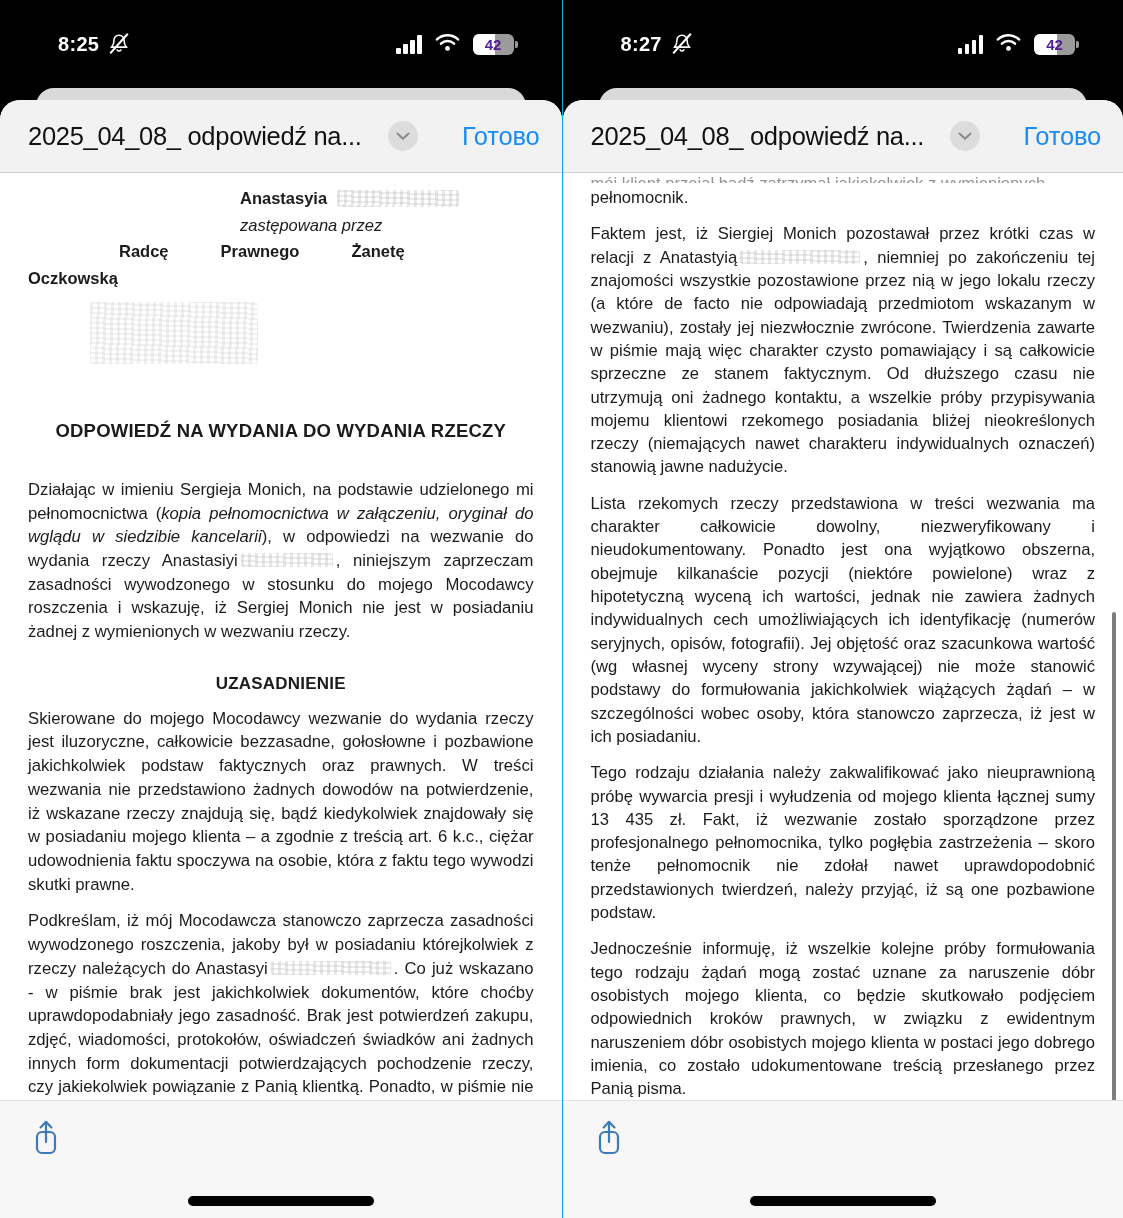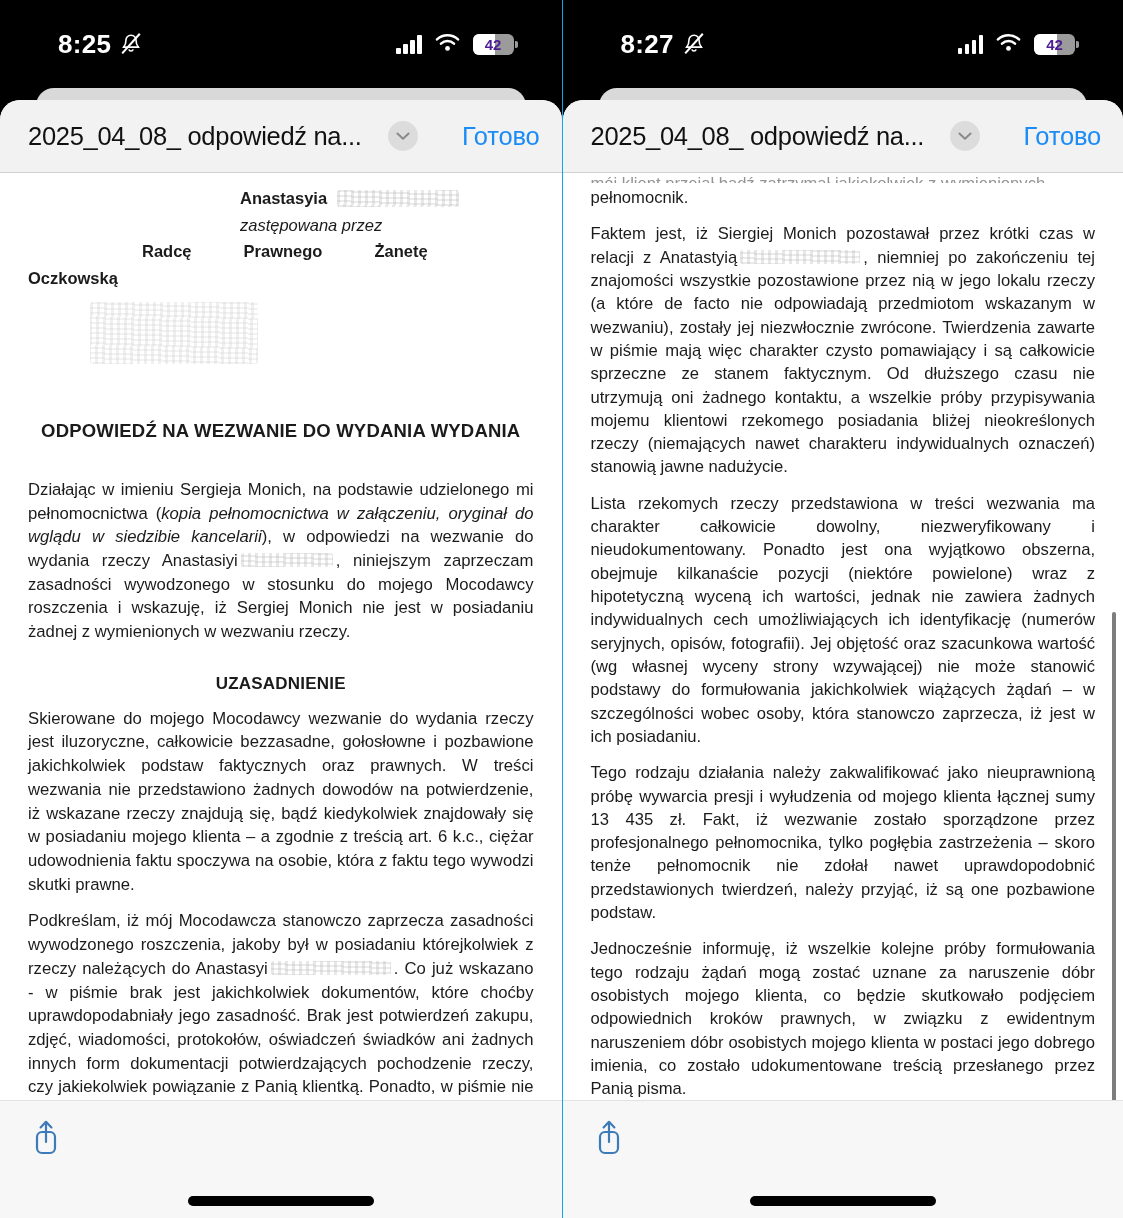--- a/index.html
+++ b/index.html
@@ -13,21 +13,21 @@
   .panel { position: relative; width: 561.5px; height: 1218px; background: #000; overflow: hidden; }
   .panel.right { border-left: 1px solid #0ea5e9; }
 
   
   .statusbar {
     position: relative; height: 88px; background: #000;
     display: flex; align-items: center; justify-content: space-between;
     padding: 0 48px 0 58px;
   }
   .sb-left { display: flex; align-items: center; gap: 9px; }
-  .sb-time { color: #fff; font-size: 26px; font-weight: 600; letter-spacing: .3px; }
+  .sb-time { color: #fff; font-size: 20px; font-weight: 600; letter-spacing: .3px; }
   .sb-right { display: flex; align-items: center; gap: 13px; }
   .bell-off { position: relative; width: 22px; height: 24px; }
   .bell-off svg { display:block; }
   .sig { display: flex; align-items: flex-end; gap: 2.5px; height: 19px; }
   .sig i { display:block; width: 4.5px; background: #fff; border-radius: 1px; }
   .sig i:nth-child(1){height:6px}.sig i:nth-child(2){height:10px}
   .sig i:nth-child(3){height:14px}.sig i:nth-child(4){height:19px}
   .batt { position: relative; width: 41px; height: 21px; border-radius: 6px; background:#9b9b9b; display:flex; align-items:center; }
   .batt .fill { position:absolute; left:0; top:0; bottom:0; width: 55%; background:#fff; border-radius:6px 0 0 6px; }
   .batt .num { position: relative; width:100%; text-align:center; font-size:15px; font-weight:700; color:#4c1d95; letter-spacing:-.2px; }
@@ -78,21 +78,21 @@
 
   .topline { position:absolute; left:0; right:0; top:-1px; height:1px; background:#d0d0d0; }
 
   
   .addr { position: relative; padding-top: 12px; font-size: 16.5px; line-height: 1.62; }
   .addr .ln { display: flex; }
   .addr .name { font-weight: 700; }
   .addr .ital { font-style: italic; }
   .addr-r1 { margin-left: 212px; display:flex; align-items:center; gap:10px; }
   .addr-r2 { margin-left: 212px; }
-  .addr-r3 { margin-left: 114px; display:flex; gap:52px; font-weight:700; }
+  .addr-r3 { margin-left: 91px; display:flex; gap:52px; font-weight:700; }
   .addr-r4 { margin-left: 0px; font-weight:700; }
 
   .redact {
     display: inline-block; background: #fff;
     background-image:
       repeating-linear-gradient(92deg, rgba(165,165,165,.30) 0 3px, rgba(255,255,255,0) 3px 7px),
       repeating-linear-gradient(2deg, rgba(150,150,150,.22) 0 2px, rgba(255,255,255,0) 2px 5px);
     border-radius: 3px; opacity: .85;
   }
   .redact.r-head { width: 122px; height: 17px; vertical-align: -2px; }
@@ -210,21 +210,21 @@
               <span>Radcę</span>
               <span>Prawnego</span>
               <span>Żanetę</span>
             </div>
             <div class="ln addr-r4">
               <span>Oczkowską</span>
             </div>
             <div class="redact r-blob"></div>
           </div>
 
-          <div class="doc-h1">ODPOWIEDŹ NA WEZWANIE DO WYDANIA WYDANIA</div>
+          <div class="doc-h1">ODPOWIEDŹ NA WYDANIA DO WYDANIA RZECZY</div>
 
           <p class="body first"><span>Działając w imieniu Sergieja Monich, na podstawie udzielonego mi pełnomocnictwa (</span><i>kopia pełnomocnictwa w załączeniu, oryginał do wglądu w siedzibie kancelarii</i><span>), w odpowiedzi na wezwanie do wydania rzeczy Anastasiyi</span><span class="redact r-inline"></span><span>, niniejszym zaprzeczam zasadności wywodzonego w stosunku do mojego Mocodawcy roszczenia i wskazuję, iż Sergiej Monich nie jest w posiadaniu żadnej z wymienionych w wezwaniu rzeczy.</span></p>
 
           <div class="doc-h2">UZASADNIENIE</div>
 
           <p class="body">Skierowane do mojego Mocodawcy wezwanie do wydania rzeczy jest iluzoryczne, całkowicie bezzasadne, gołosłowne i pozbawione jakichkolwiek podstaw faktycznych oraz prawnych. W treści wezwania nie przedstawiono żadnych dowodów na potwierdzenie, iż wskazane rzeczy znajdują się, bądź kiedykolwiek znajdowały się w posiadaniu mojego klienta – a zgodnie z treścią art. 6 k.c., ciężar udowodnienia faktu spoczywa na osobie, która z faktu tego wywodzi skutki prawne.</p>
 
           <p class="body"><span>Podkreślam, iż mój Mocodawcza stanowczo zaprzecza zasadności wywodzonego roszczenia, jakoby był w posiadaniu którejkolwiek z rzeczy należących do Anastasyi</span><span class="redact r-inline2"></span><span>. Co już wskazano - w piśmie brak jest jakichkolwiek dokumentów, które choćby uprawdopodabniały jego zasadność. Brak jest potwierdzeń zakupu, zdjęć, wiadomości, protokołów, oświadczeń świadków ani żadnych innych form dokumentacji potwierdzających pochodzenie rzeczy, czy jakiekolwiek powiązanie z Panią klientką. Ponadto,  w piśmie nie wskazano żadnych okoliczności, które miałyby dowodzić, iż mój klient przejął bądź zatrzymał jakiekolwiek z wymienionych przedmiotów.</span></p>
 
           <p class="body"><span>Faktem jest, iż Siergiej Monich pozostawał przez krótki czas w relacji z Anatastyią</span></p>

